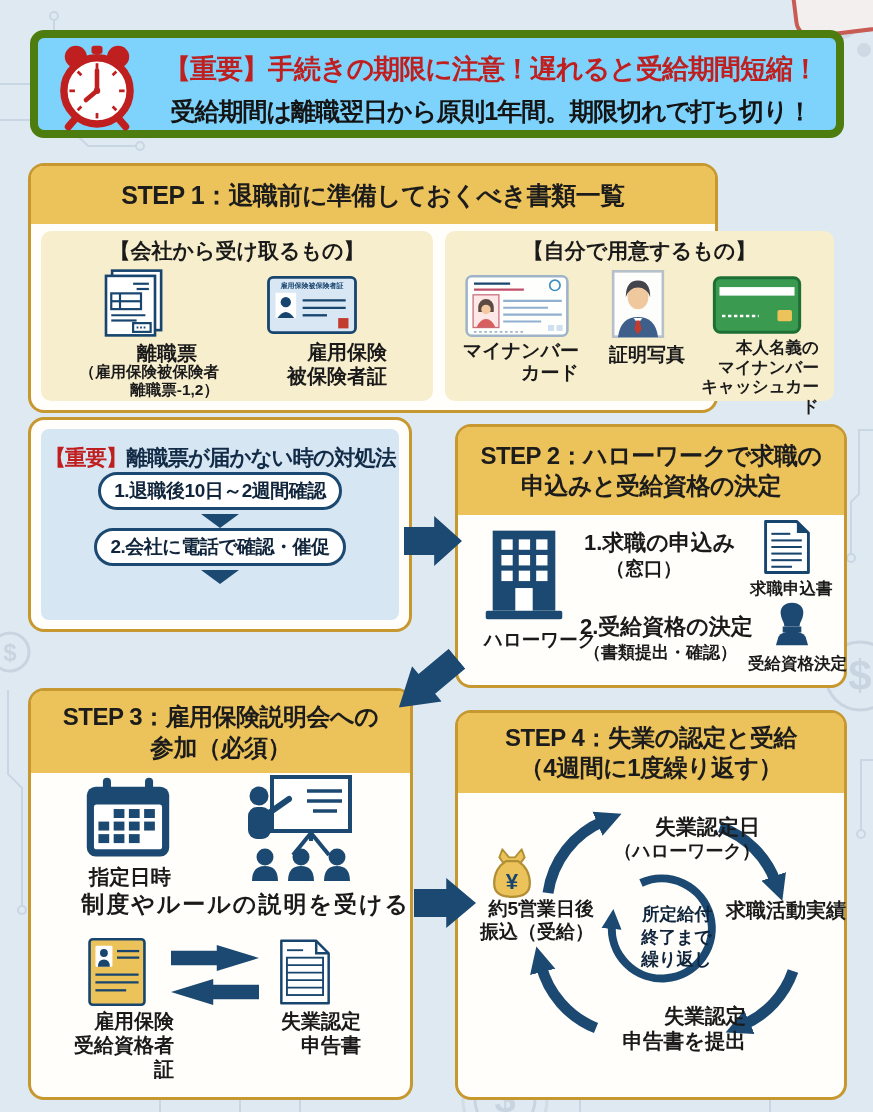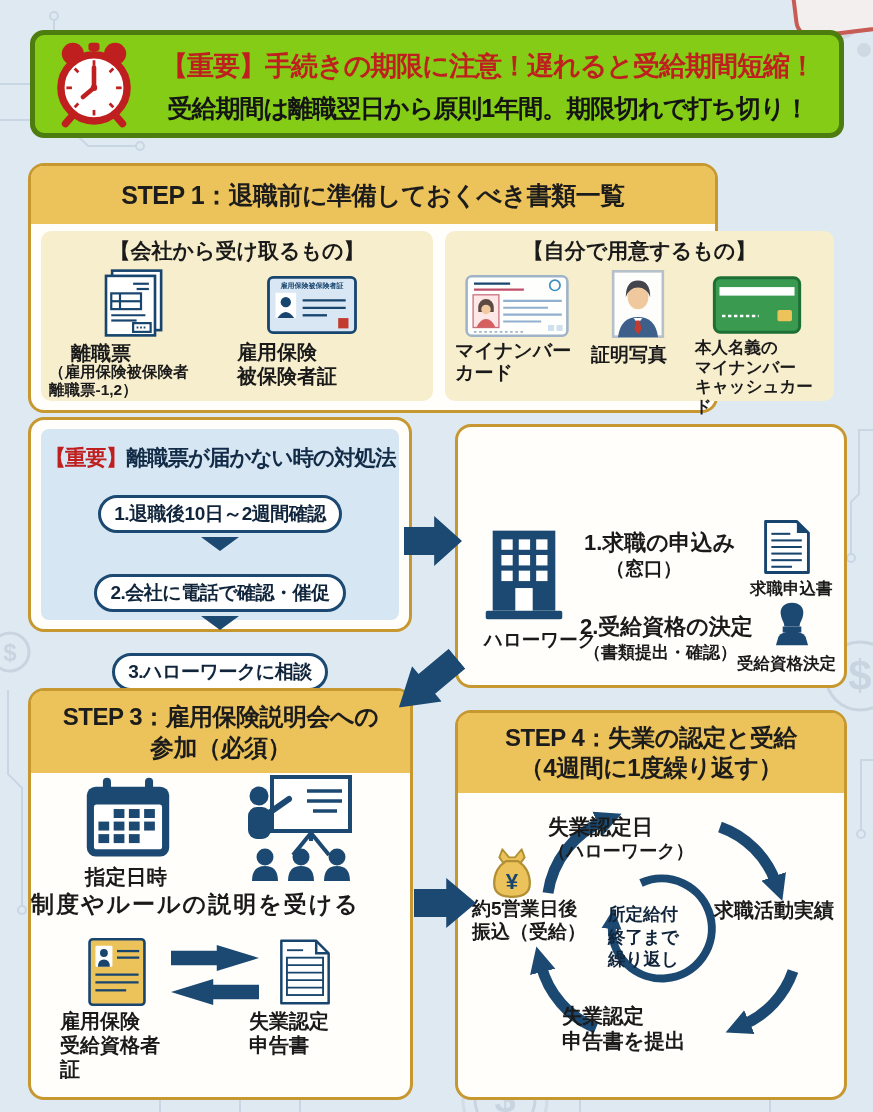--- a/index.html
+++ b/index.html
@@ -1,30 +1,30 @@
 <!DOCTYPE html>
 <html><head>
 <meta charset="utf-8">
 <style>
   *{margin:0;padding:0;box-sizing:border-box}
   html,body{width:873px;height:1112px}
   body{position:relative;overflow:hidden;background:#dfe9f2;
        font-family:"Liberation Sans","DejaVu Sans",sans-serif;font-weight:bold;color:#1a1a1a}
   .abs{position:absolute}
-  .ctr{text-align:left}
+  .ctr{text-align:right}
   .pre{white-space:pre-line}
   .nowrap{white-space:nowrap}
   svg{display:block}
   svg text{font-family:"Liberation Sans","DejaVu Sans",sans-serif}
 
   #bg{position:absolute;left:0;top:0;z-index:0}
 
   
-  #banner{left:30px;top:30px;width:814px;height:108px;background:#84cc16;
-          border:5px solid #4d7c0f;border-radius:14px;z-index:3}
+  #banner{left:30px;top:30px;width:814px;height:108px;background:#7dd3fc;
+          border:8px solid #4d7c0f;border-radius:14px;z-index:3}
   #banner-clock{left:12px;top:5px;width:94px;height:92px}
   #banner-text{left:110px;top:13px;width:686px;text-align:center}
   #banner-line1{font-size:27px;color:#bf1f1f;letter-spacing:-1px}
   #banner-line2{font-size:25px;color:#141414;margin-top:8px;letter-spacing:-1px}
 
   
   .panel{position:absolute;background:#fffefb;border:3px solid #c6982f;border-radius:16px;z-index:2}
   .panel-head{position:absolute;left:0;top:0;right:0;background:#ecc25a;
               border-radius:12px 12px 0 0;display:flex;align-items:center;justify-content:center;
               text-align:center;color:#1c1c1c;white-space:pre-line;letter-spacing:-0.5px}
@@ -48,21 +48,21 @@
   #photo-label{left:146px;top:111px;width:94px;font-size:19px}
   #bank-icon{left:266px;top:45px;width:92px;height:58px}
   #bank-label{left:250px;top:107px;width:124px;font-size:16.5px;line-height:19.5px}
 
   
   #imp{left:28px;top:417px;width:384px;height:215px}
   #imp-blue{position:absolute;left:10px;top:9px;width:358px;height:191px;
             background:#d7e6f3;border-radius:8px;padding-top:14px}
   #imp-title{text-align:center;font-size:21.5px;color:#122c47;letter-spacing:-1px}
   #imp-tag{color:#bf1f1f}
-  .pill{display:table;margin:23px auto 0;padding:3px 13px;background:#fff;
+  .pill{display:table;margin:0 auto 0;padding:3px 13px;background:#fff;
         border:3px solid #1b4971;border-radius:20px;font-size:19px;color:#10253b;letter-spacing:-0.5px}
   .tri-down{width:38px;height:14px;background:#1b4971;
             clip-path:polygon(0 0,100% 0,50% 100%);margin:4px auto 0}
 
   
   .block-arrow{position:absolute;background:#1b4971;z-index:4}
   .ar-right{clip-path:polygon(0 22%,52% 22%,52% 0,100% 50%,52% 100%,52% 78%,0 78%)}
   .ar-left{clip-path:polygon(100% 22%,48% 22%,48% 0,0 50%,48% 100%,48% 78%,100% 78%)}
   #arrow1{left:404px;top:516px;width:58px;height:50px}
   #arrow2{left:390px;top:660px;width:76px;height:46px;transform:rotate(-40deg)}
@@ -268,29 +268,30 @@
   </div>
 </div>
 
 <div id="imp" class="panel">
   <div id="imp-blue">
     <div id="imp-title"><span id="imp-tag">【重要】</span><span>離職票が届かない時の対処法</span></div>
     <div class="pill">1.退職後10日～2週間確認</div>
     <div class="tri-down"></div>
     <div class="pill">2.会社に電話で確認・催促</div>
     <div class="tri-down"></div>
-    <div class="pill">3.ハローワークに相談</div>
   </div>
 </div>
 
 <div id="arrow1" class="block-arrow ar-right"></div>
 <div id="arrow2" class="block-arrow ar-left"></div>
 <div id="arrow3" class="block-arrow ar-right"></div>
 
 <div id="step2" class="panel">
+  <div class="panel-head">STEP 2：ハローワークで求職の
+申込みと受給資格の決定</div>
   <svg id="hw-icon" class="abs" viewBox="0 0 92 106">
     <rect x="10" y="2" width="72" height="92" fill="#1b4971"></rect>
     <rect x="2" y="94" width="88" height="10" rx="2" fill="#1b4971"></rect>
     <g fill="#fff">
       <rect x="20" y="12" width="13" height="12"></rect>
         <rect x="40" y="12" width="13" height="12"></rect>
         <rect x="60" y="12" width="13" height="12"></rect>
       <rect x="20" y="30" width="13" height="12"></rect>
         <rect x="40" y="30" width="13" height="12"></rect>
         <rect x="60" y="30" width="13" height="12"></rect>

